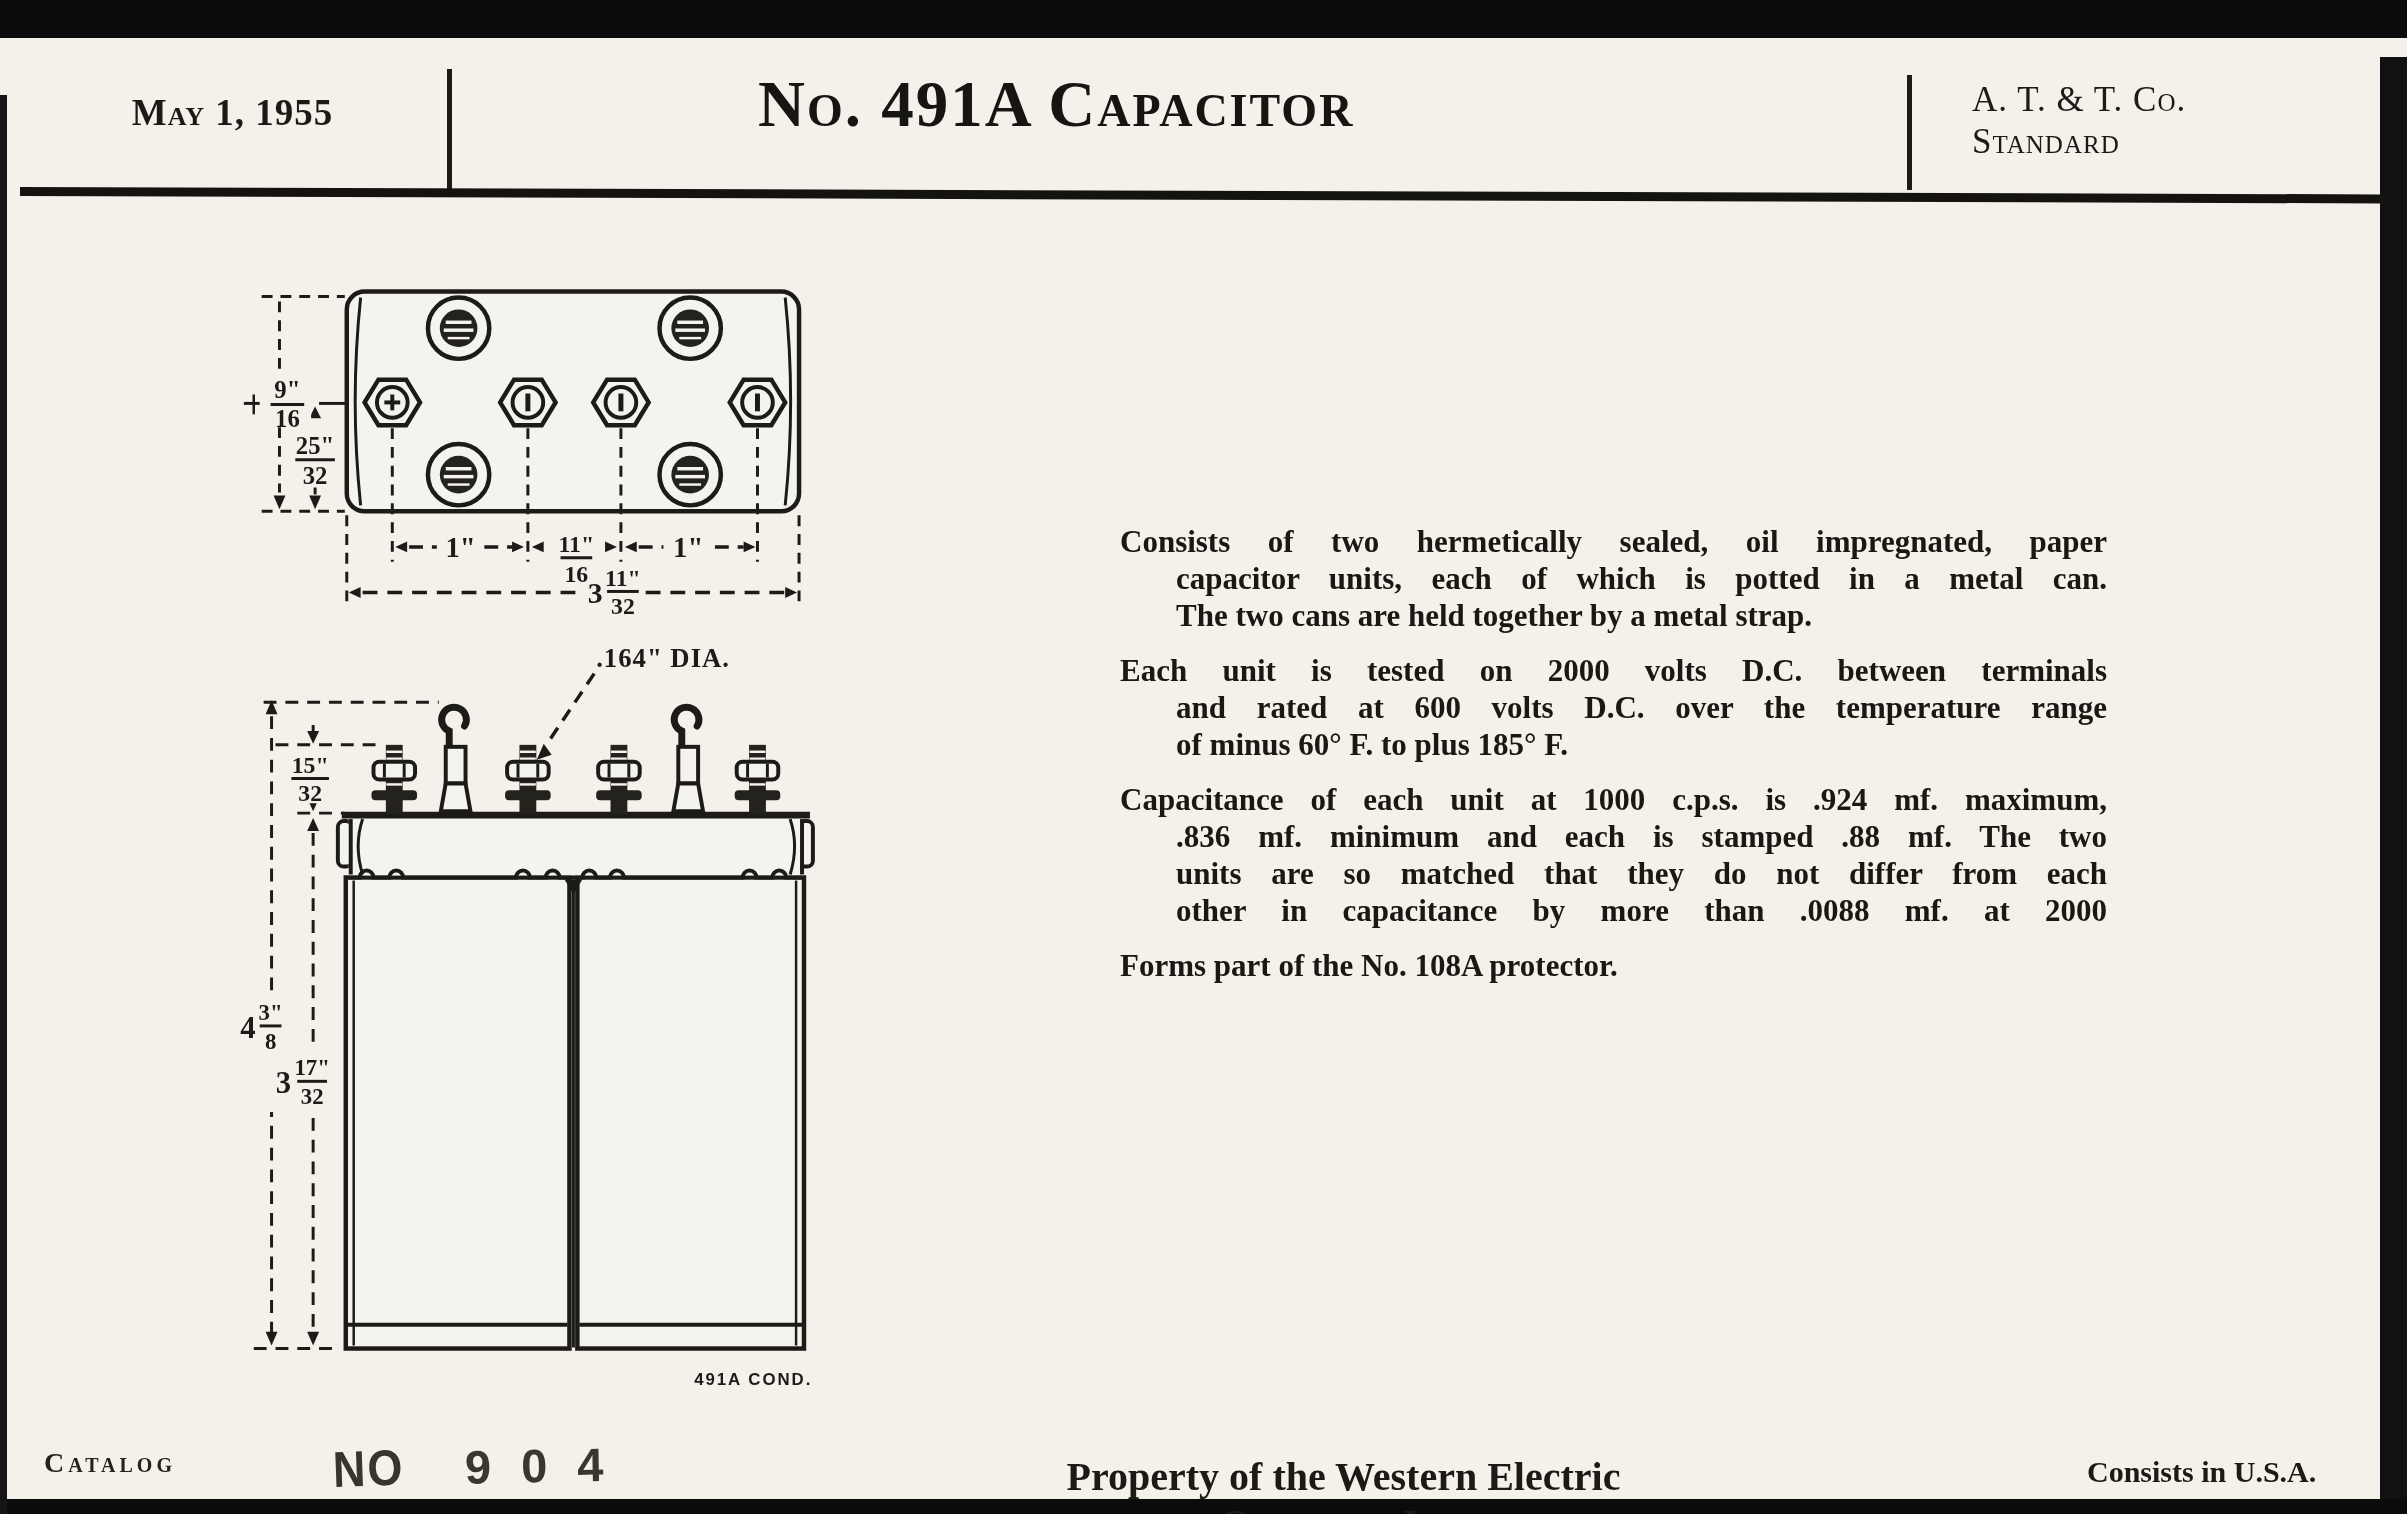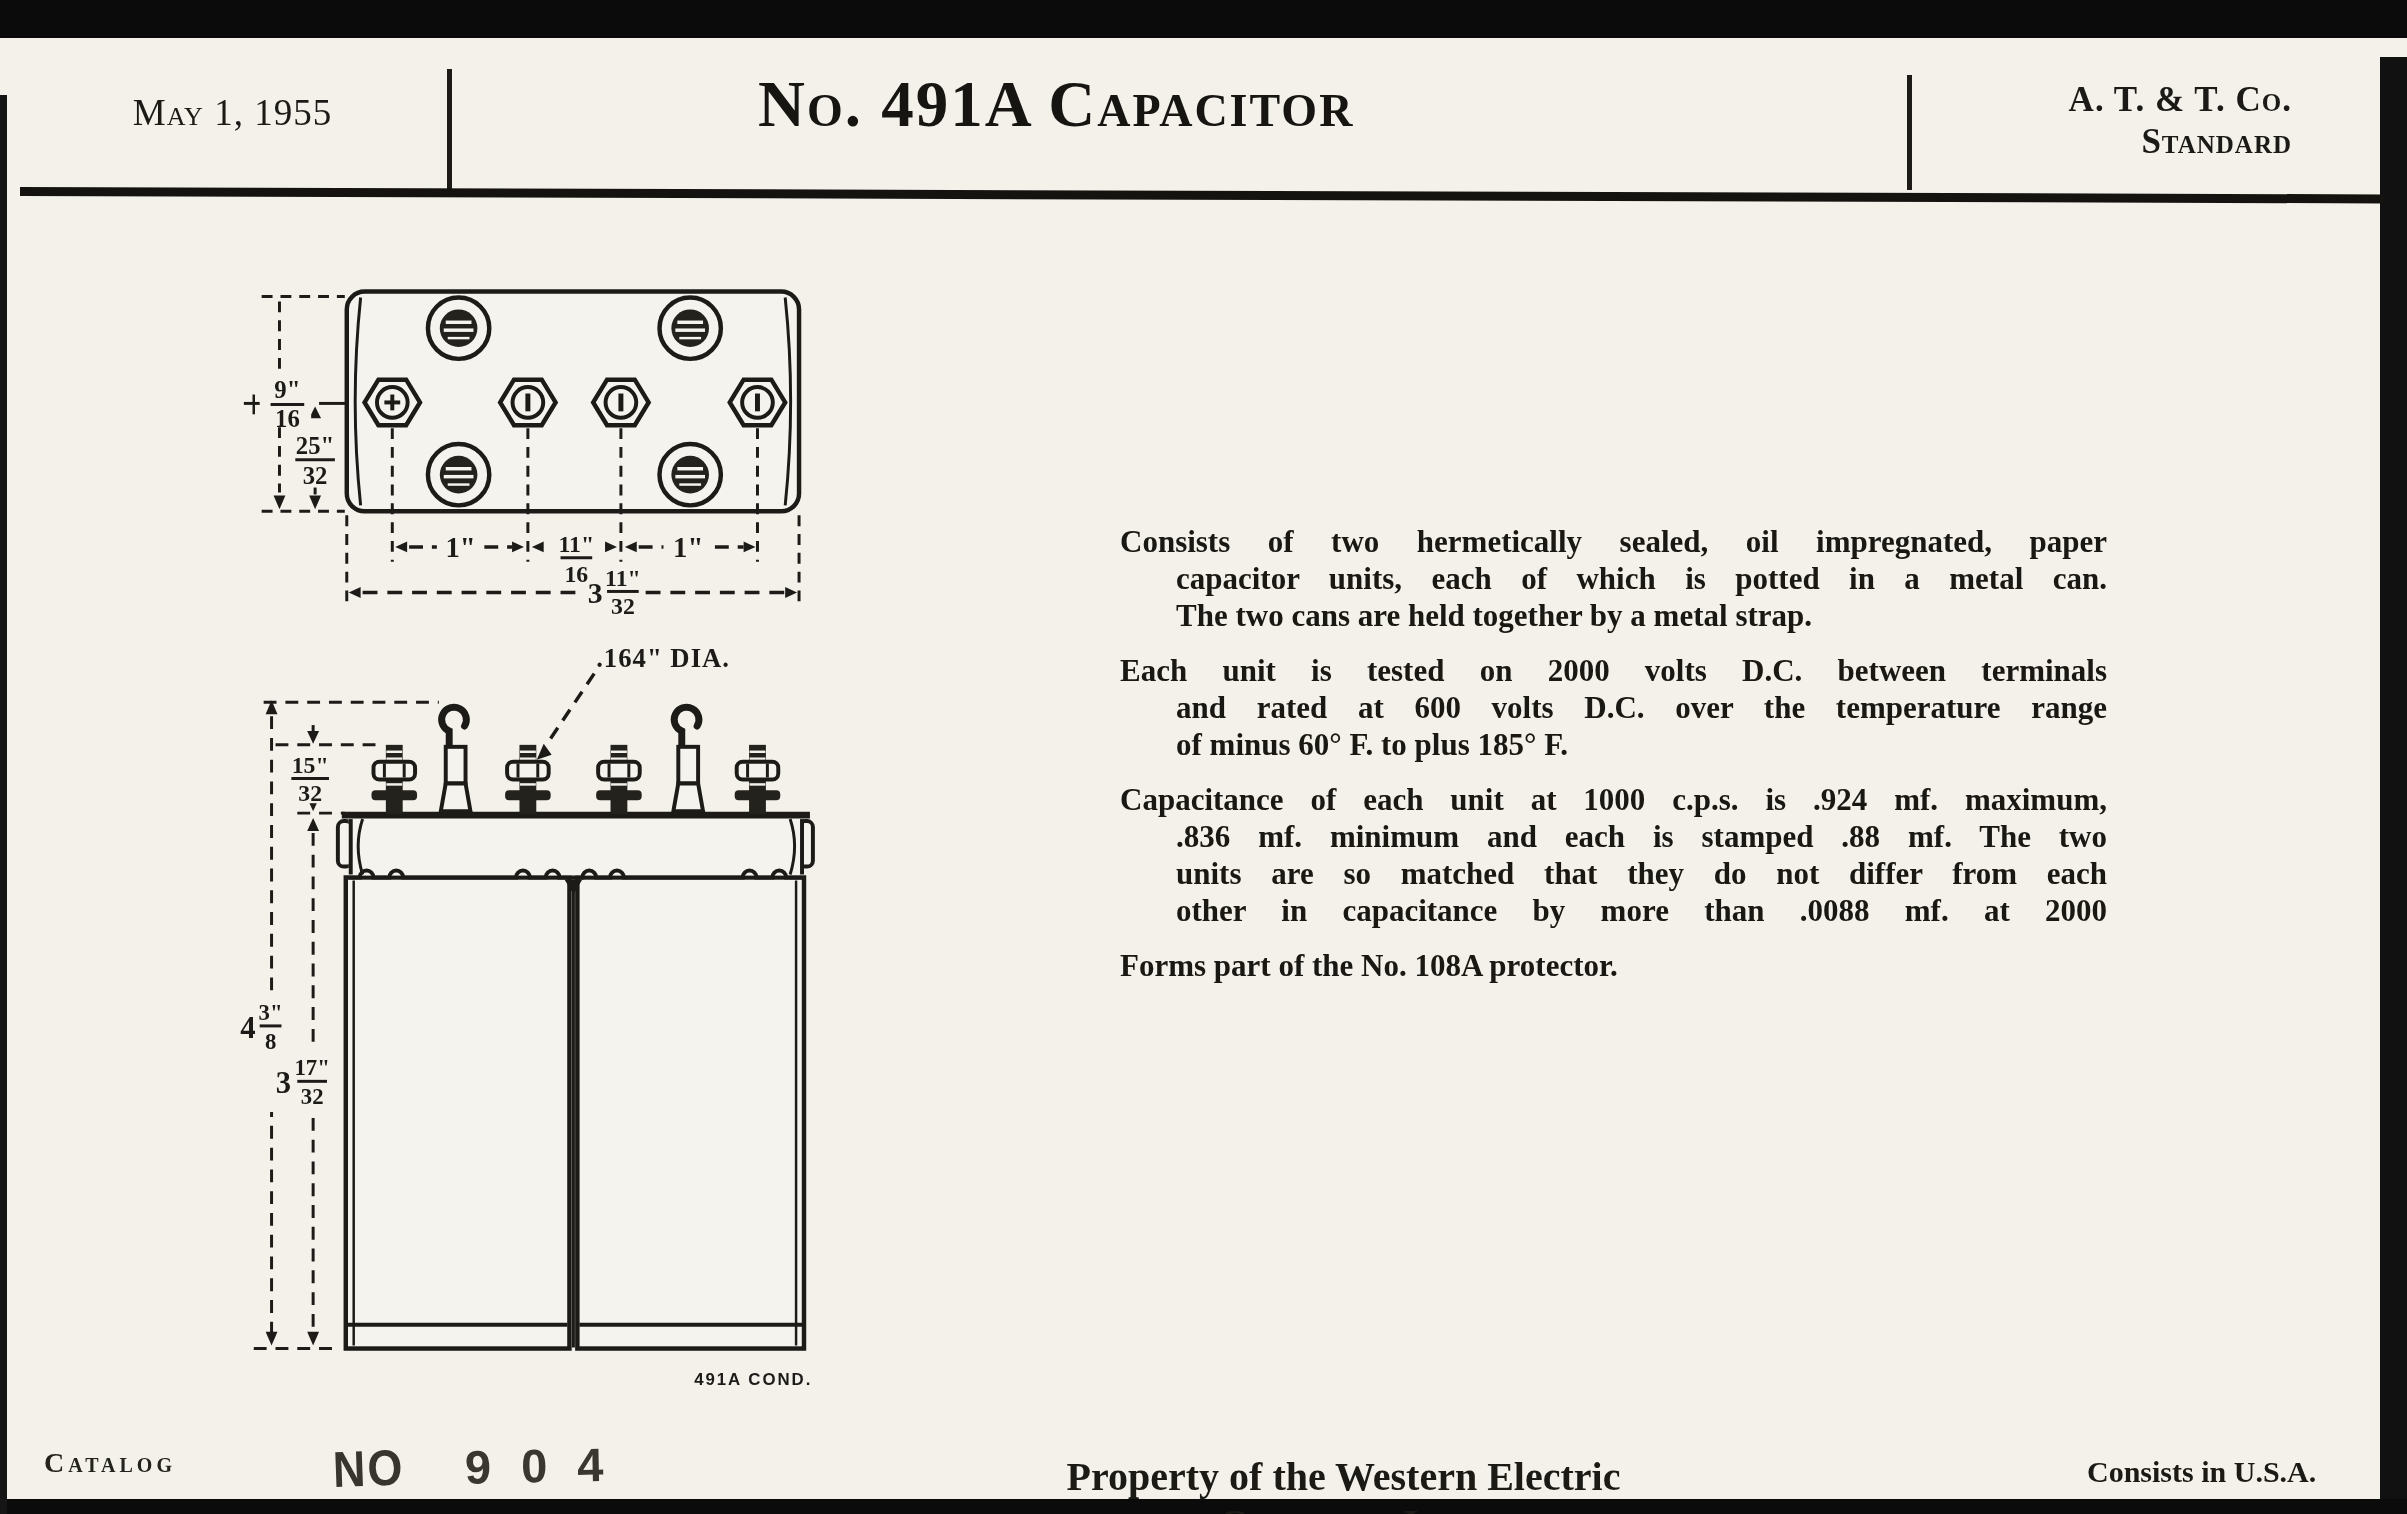--- a/index.html
+++ b/index.html
@@ -5,28 +5,28 @@
   html,body{margin:0;padding:0;}
   body{width:2408px;height:1515px;position:relative;background:#f3f1ea;font-family:"Liberation Serif",serif;overflow:hidden;}
   .strip{position:absolute;background:#0b0b0b;}
   #strip-top{left:0;top:0;width:2408px;height:38px;}
   #strip-right{left:2380px;top:57px;width:28px;height:1457px;background:#111;}
   #strip-bottom{left:0;top:1499px;width:2408px;height:16px;}
   #strip-left{left:0;top:95px;width:7px;height:1420px;background:#151515;}
 
   .sc{font-variant:small-caps;}
   .hdr-date{position:absolute;left:99px;top:91px;width:267px;text-align:center;
-    font-size:37px;font-weight:400;color:#1b1a16;letter-spacing:1px;}
+    font-size:37px;font-weight:700;color:#1b1a16;letter-spacing:1px;}
   .hdr-sep{position:absolute;width:5px;background:#1c1b18;}
   #sep-left{left:447px;top:69px;height:120px;}
   #sep-right{left:1907px;top:75px;height:115px;}
   .hdr-title{position:absolute;left:758px;top:67px;width:891px;text-align:left;
     font-size:65px;font-weight:700;color:#161511;letter-spacing:2px;}
-  .hdr-org{position:absolute;left:1856px;top:79px;width:436px;text-align:right;
-    font-size:35px;font-weight:700;color:#1b1a16;line-height:42px;letter-spacing:1px;}
+  .hdr-org{position:absolute;left:1972px;top:79px;width:436px;text-align:left;
+    font-size:35px;font-weight:400;color:#1b1a16;line-height:42px;letter-spacing:1px;}
   #rule{position:absolute;left:20px;top:187px;width:2364px;height:9px;background:#141310;
     transform:rotate(0.18deg);transform-origin:left center;}
 
   .bodytext{position:absolute;left:1112px;top:523px;width:995px;
     font-size:31px;line-height:37px;font-weight:700;color:#1a1813;}
   .para{margin:0 0 18px 8px;}
   .ln{text-align:justify;text-align-last:justify;}
   .ln-end{text-align:left;}
   .ind{padding-left:56px;}
 

